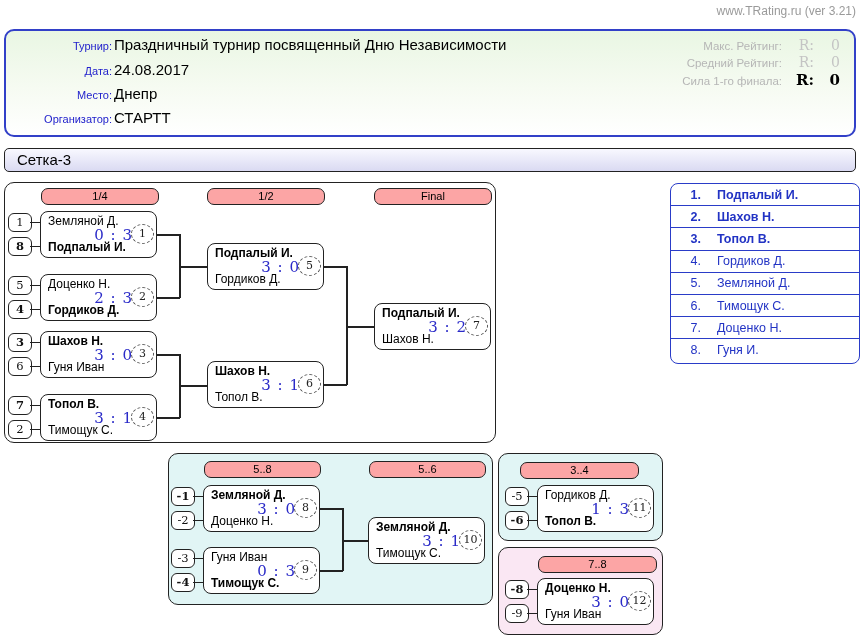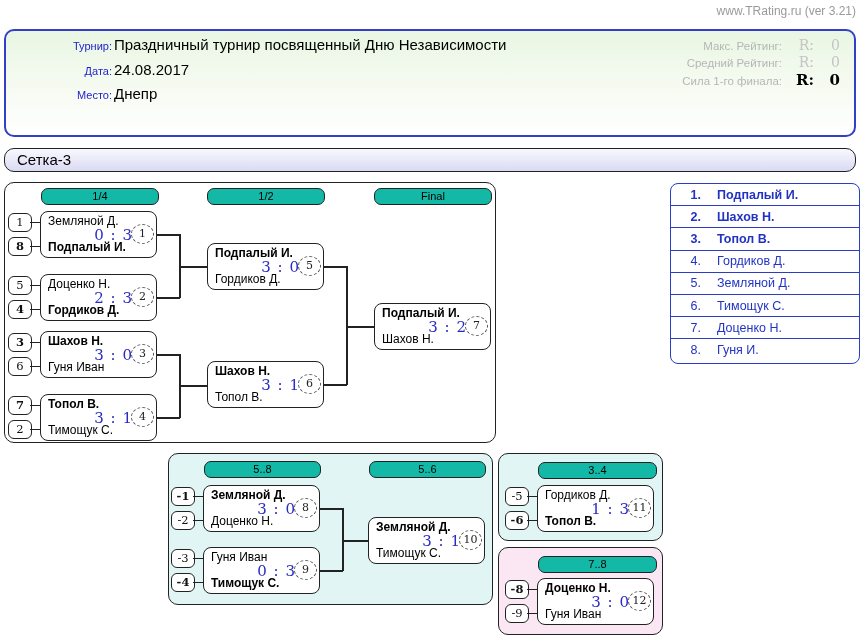--- a/index.html
+++ b/index.html
@@ -19,21 +19,21 @@
 
   .stats{position:absolute;top:6px;right:14px;}
   .stat-row{display:flex;justify-content:flex-end;align-items:baseline;height:17px;white-space:nowrap;}
   .slabel{font-size:11.5px;color:#b6b6b6;}
   .smid{width:32px;text-align:right;font-size:14px;color:#c4c4c4;font-family:"DejaVu Serif",serif;}
   .sright{width:26px;text-align:right;font-size:14px;color:#c4c4c4;font-family:"DejaVu Serif",serif;}
   .stat-row.strong .smid,.stat-row.strong .sright{color:#000;font-weight:700;font-size:15px;}
 
   
   .section-bar{position:absolute;left:4px;top:148px;width:852px;height:24px;box-sizing:border-box;
-               border:1.5px solid #222;border-radius:10px;
+               border:1.5px solid #222;border-radius:5px;
                background:linear-gradient(to bottom,#f8f8ff,#dadaf2);
                font-size:15px;line-height:21px;padding-left:12px;}
 
   
   .panel{position:absolute;box-sizing:border-box;border:1.5px solid #222;border-radius:10px;}
   .panel-main{left:4px;top:182px;width:492px;height:261px;background:#fff;}
   .panel-cyan1{left:168px;top:453px;width:325px;height:152px;background:#e1f5f5;}
   .panel-cyan2{left:498px;top:453px;width:165px;height:88px;background:#e1f5f5;}
   .panel-pink{left:498px;top:547px;width:165px;height:88px;background:#fae7f3;}
 
@@ -42,21 +42,21 @@
              border:1.5px solid #2a3cc8;border-radius:8px;background:#fff;overflow:hidden;}
   .st-row{height:22.2px;box-sizing:border-box;border-bottom:1px solid #2a3cc8;display:flex;
           align-items:center;color:#2233c4;font-size:12.5px;}
   .st-row:last-child{border-bottom:none;}
   .st-pos{width:30px;text-align:right;}
   .st-name{margin-left:16px;}
   .bold{font-weight:bold;}
 
   
   .round-h{position:absolute;height:15px;box-sizing:content-box;border:1px solid #222;border-radius:7px;
-           background:#14b8a6;text-align:center;font-size:11px;line-height:15px;}
+           background:#fca5a5;text-align:center;font-size:11px;line-height:15px;}
 
   
   .match{position:absolute;width:117px;height:47px;box-sizing:border-box;border:1.3px solid #222;
          border-radius:8px;background:#fff;}
   .pname{position:absolute;left:7px;font-size:12px;line-height:13px;white-space:nowrap;}
   .pname.top{top:3px;}
   .pname.bot{bottom:3px;}
   .score{position:absolute;top:14px;left:0;width:92px;text-align:right;
          font-family:"DejaVu Serif",serif;font-size:15px;color:#2a2ac8;letter-spacing:1px;}
   .mnum{position:absolute;top:12px;right:2px;width:23px;height:20px;box-sizing:border-box;
@@ -85,20 +85,24 @@
       <span class="ilabel">Турнир:</span>
       <span class="ivalue">Праздничный турнир посвященный Дню Независимости</span>
     </div>
     <div class="info-row" style="top:30px">
       <span class="ilabel">Дата:</span>
       <span class="ivalue">24.08.2017</span>
     </div>
     <div class="info-row" style="top:54px">
       <span class="ilabel">Место:</span>
       <span class="ivalue">Днепр</span>
+    </div>
+    <div class="info-row" style="top:78px">
+      <span class="ilabel">Организатор:</span>
+      <span class="ivalue">СТАРТТ</span>
     </div>
 
     <div class="stats">
       <div class="stat-row">
         <span class="slabel">Макс. Рейтинг:</span>
         <span class="smid">R:</span>
         <span class="sright">0</span>
       </div>
       <div class="stat-row">
         <span class="slabel">Средний Рейтинг:</span>
@@ -222,21 +226,21 @@
       <span class="st-name">Гуня И.</span>
     </div>
   </div>
 
   <div class="panel panel-cyan1"></div>
   <div class="panel panel-cyan2"></div>
   <div class="panel panel-pink"></div>
 
   <div class="round-h" style="left:204px;top:461px;width:115px">5..8</div>
   <div class="round-h" style="left:369px;top:461px;width:115px">5..6</div>
-  <div class="round-h" style="left:538px;top:462px;width:117px">3..4</div>
+  <div class="round-h" style="left:520px;top:462px;width:117px">3..4</div>
   <div class="round-h" style="left:538px;top:556px;width:117px">7..8</div>
 
   <div class="seed bold" style="left:171px;top:487px">-1</div>
   <div class="seed" style="left:171px;top:511px">-2</div>
   <div class="seed" style="left:171px;top:549px">-3</div>
   <div class="seed bold" style="left:171px;top:573px">-4</div>
   <div class="seed" style="left:505px;top:487px">-5</div>
   <div class="seed bold" style="left:505px;top:511px">-6</div>
   <div class="seed bold" style="left:505px;top:580px">-8</div>
   <div class="seed" style="left:505px;top:604px">-9</div>

